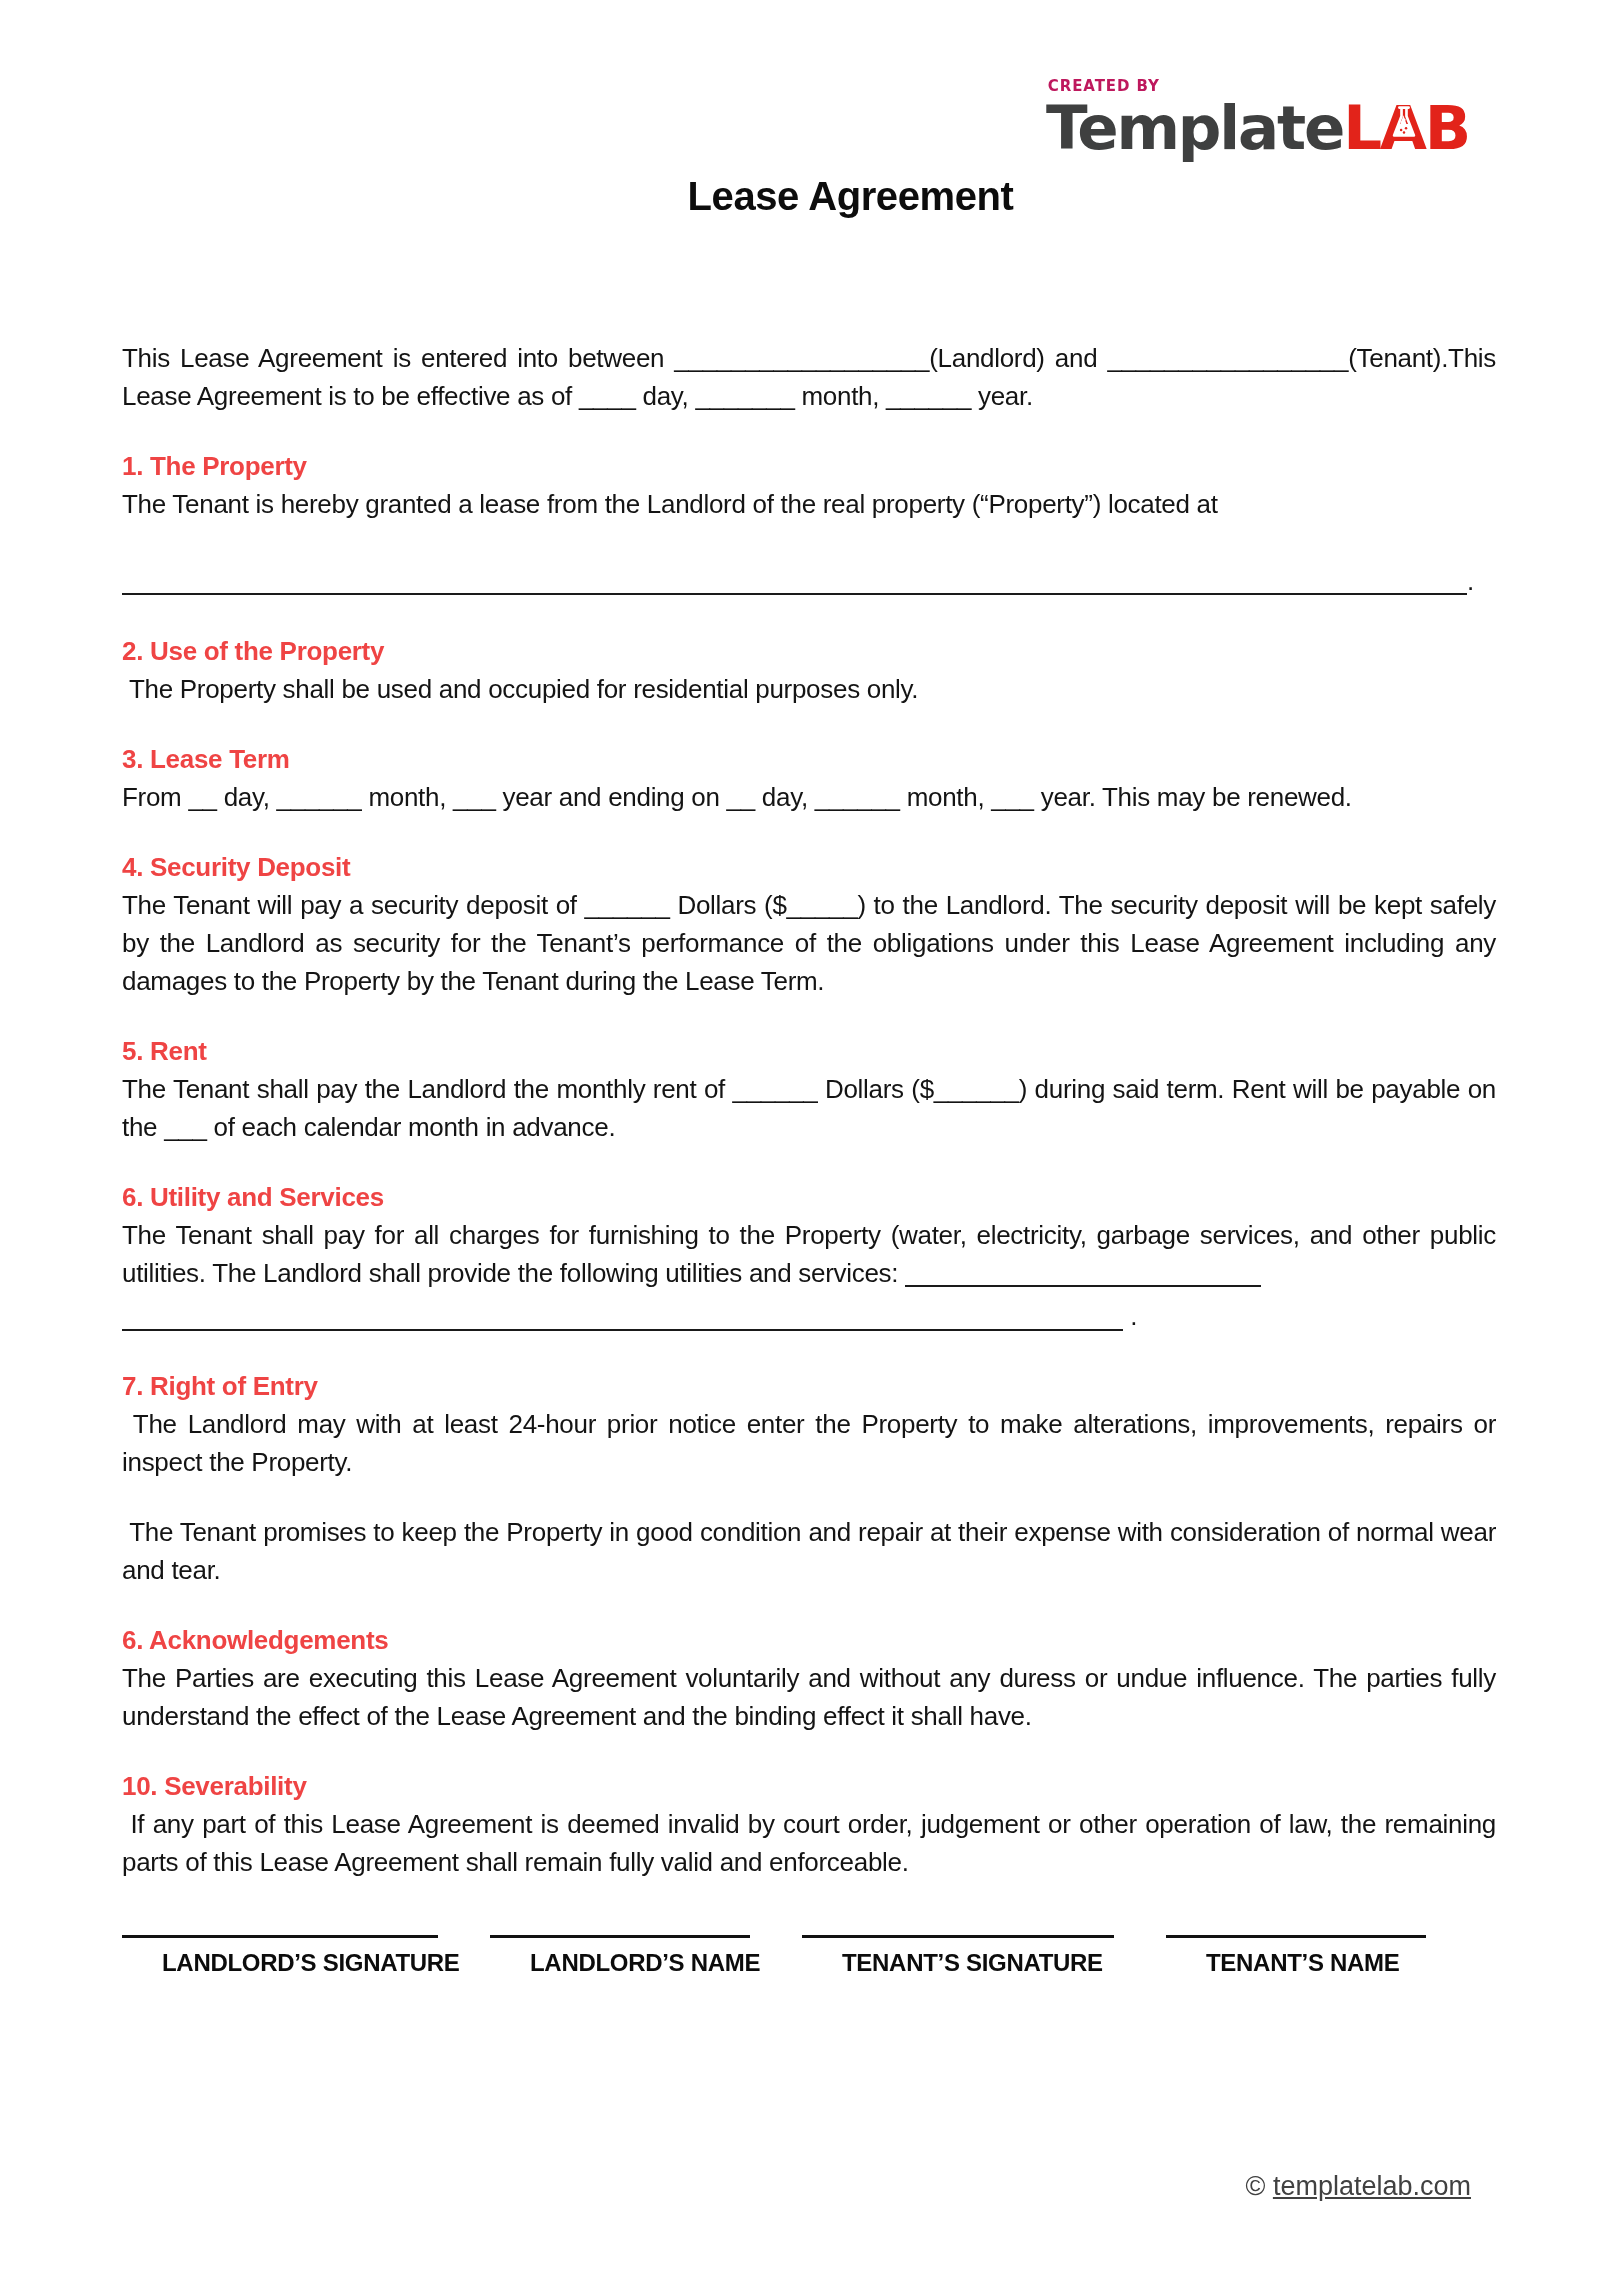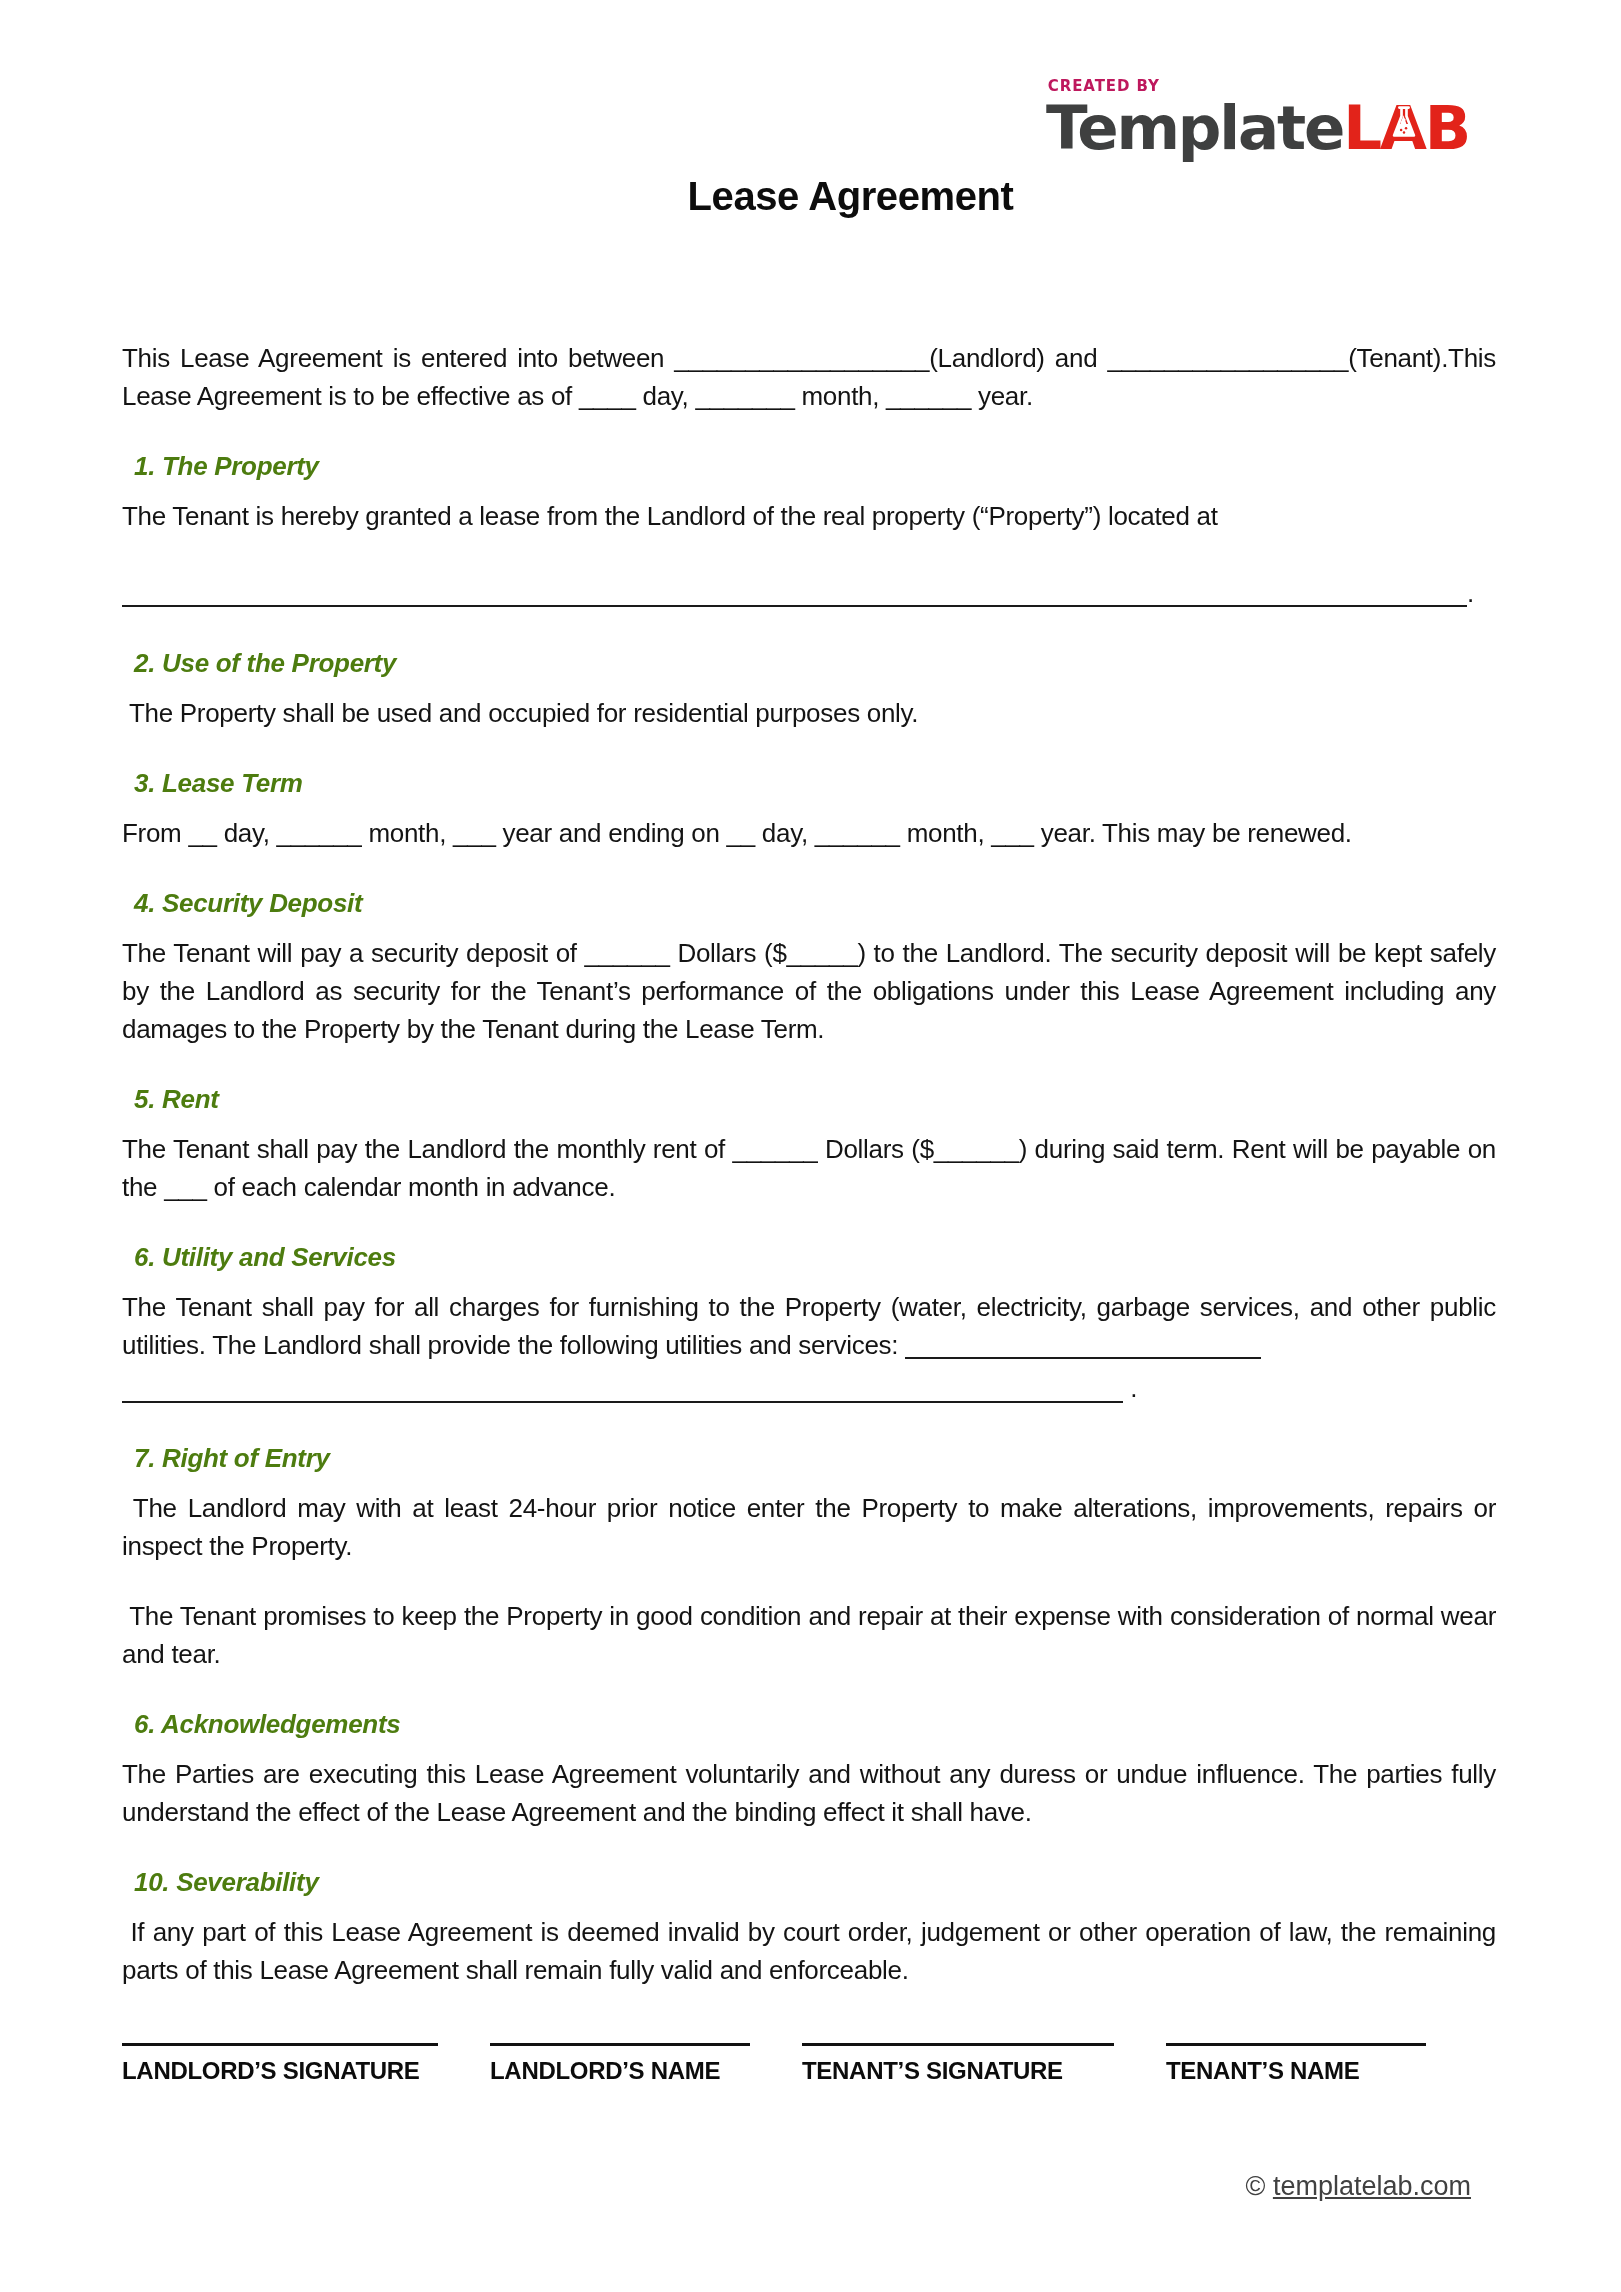--- a/index.html
+++ b/index.html
@@ -34,38 +34,38 @@
     font-size:40px;font-weight:bold;letter-spacing:-0.4px;color:#0d0d0d;padding-left:40px;
   }
   
   .content{position:absolute;left:122px;top:339px;width:1374px;}
   .para{
     margin:0;font-size:26px;line-height:38px;letter-spacing:-0.3px;
     text-align:justify;color:#141414;
   }
   .sec{margin-top:32px;}
   .sec-head{
-    margin:12px;font-size:26px;line-height:38px;font-weight:bold;
-    letter-spacing:-0.3px;color:#4d7c0f;font-style:italic;
+    margin:0;font-size:26px;line-height:38px;font-weight:bold;
+    letter-spacing:-0.3px;color:#ef4444;
   }
   .fill{
     display:inline-block;height:1.8px;border-bottom:2.7px solid #1a1a1a;
     position:relative;top:5.4px;
   }
   .blank-row{line-height:38px;font-size:26px;}
   .mt-lg{margin-top:39px;}
   .mt-sm{margin-top:5.4px;}
   
   .signatures{display:flex;margin-top:54px;}
   .sig-col{flex:0 0 auto;}
   .sig-col + .sig-col{margin-left:52px;}
   .sig-line{height:0;border-top:3.6px solid #111;}
   .sig-label{
     margin-top:10.7px;font-size:24px;font-weight:bold;letter-spacing:-0.3px;
-    color:#0c0c0c;white-space:nowrap;
+    color:#0c0c0c;white-space:nowrap;margin-left:40px;
   }
   
   .footer{
     position:absolute;top:2171px;right:150px;
     font-size:27px;color:#414141;
   }
   .footer-link{color:#414141;text-decoration:underline;cursor:pointer;}
 </style>
 </head>
 <body>

